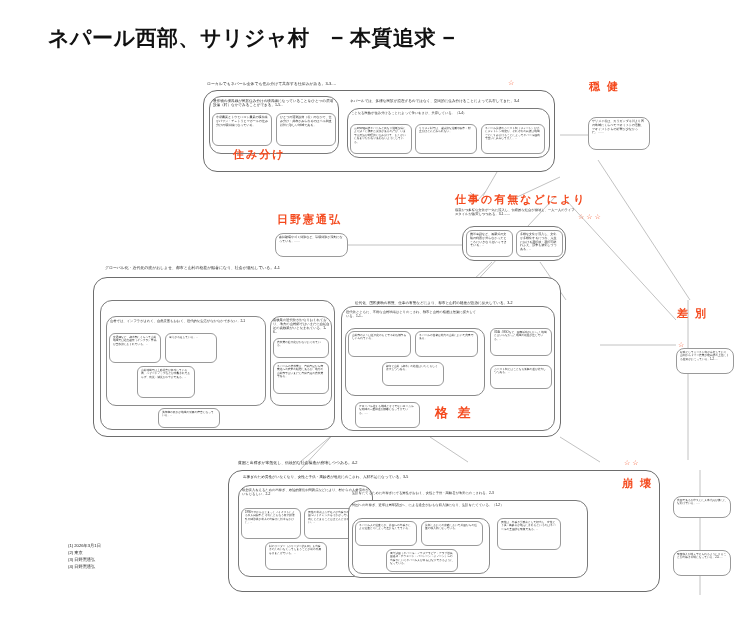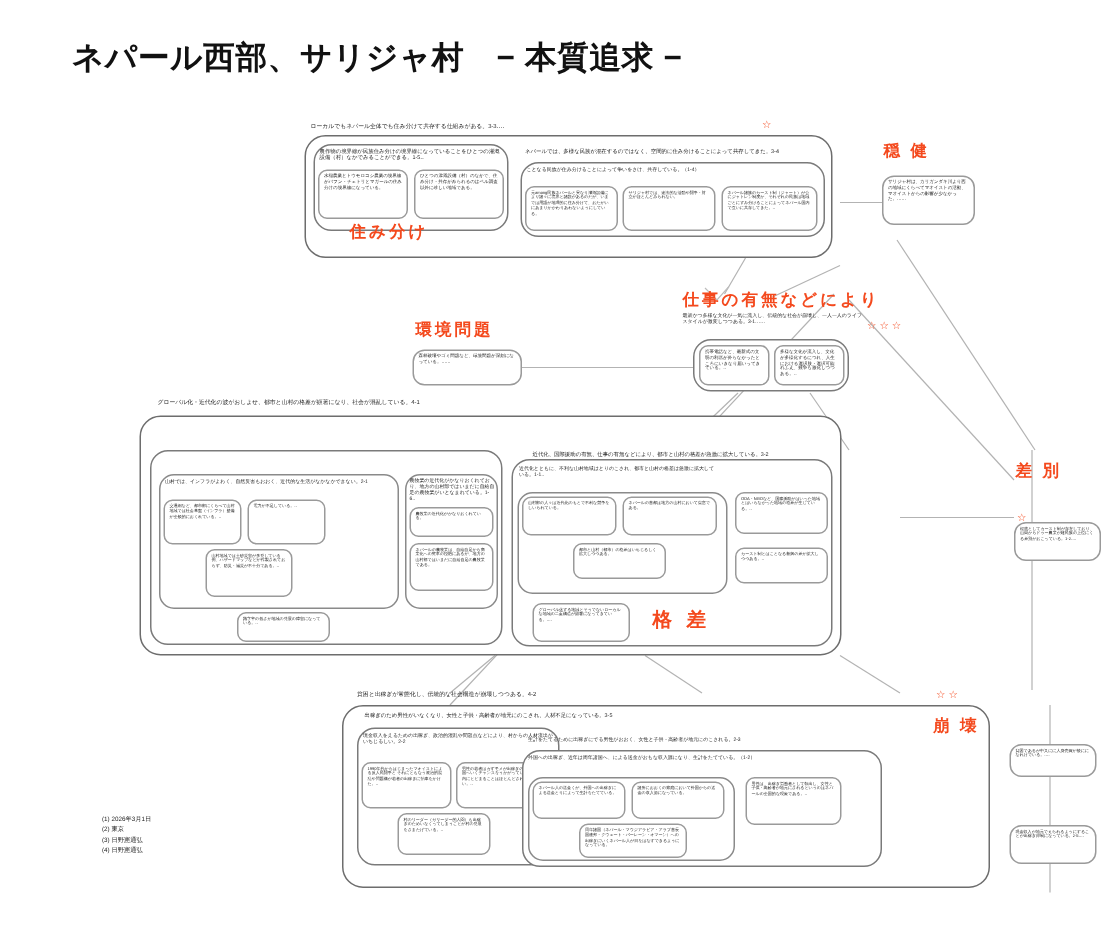--- a/index.html
+++ b/index.html
@@ -116,26 +116,26 @@
     <span class="t tiny">元among民族ネパールと異なり灌漑設備により諸々に境界と諸説があるのだが、いまでは用語が地理的に住み分けて、おたがいにあまりかかわりあわないようにしている。</span>
   </div>
   <div class="leaf" style="left:415px;top:124px;width:62px;height:30px;">
     <span class="t tiny">サリジャ村では、違法的な活動や闘争・対立がほとんどみられない。</span>
   </div>
   <div class="leaf" style="left:481px;top:124px;width:64px;height:30px;">
     <span class="t tiny">ネパール諸族のカースト制（ジャート）が公にジャトレン制度か、それぞれの民族は地域ごとにすみ分けることによってネパール国内で互いに共存してきた。‥</span>
   </div>
   <div class="stars" style="left:508px;top:79px;">☆</div>
 
-  <div class="red mid" style="left:589px;top:93px;">穏 健</div>
+  <div class="red mid" style="left:589px;top:79px;">穏 健</div>
   <div class="leaf" style="left:588px;top:117px;width:62px;height:33px;border-radius:8px;">
     <span class="t cell">サリジャ村は、カリガンダキ川より西の地域にくらべてマオイストの活動、マオイストからの影響が少なかった。‥‥‥</span>
   </div>
 
-  <div class="red mid" style="left:277px;top:212px;">環境問題</div>
+  <div class="red mid" style="left:277px;top:212px;">日野憲通弘</div>
   <div class="leaf" style="left:275px;top:233px;width:73px;height:24px;border-radius:8px;">
     <span class="t cell">森林破壊やゴミ問題など、環境問題が深刻になっている。‥‥‥</span>
   </div>
 
   <div class="red mid" style="left:455px;top:192px;">仕事の有無などにより</div>
   <div class="t sub" style="left:455px;top:208px;width:120px;">最新かつ多様な文化が一気に流入し、伝統的な社会が崩壊し、一人一人のライフスタイルが激変しつつある。3-1‥‥‥</div>
   <div class="stars" style="left:578px;top:213px;">☆☆☆</div>
   <div class="grp l2" style="left:462px;top:226px;width:104px;height:35px;"></div>
   <div class="leaf" style="left:466px;top:230px;width:47px;height:27px;">
     <span class="t cell">携帯電話など、最新式の文明の利器が外らなかったところにいきなり届いってきている。‥</span>

